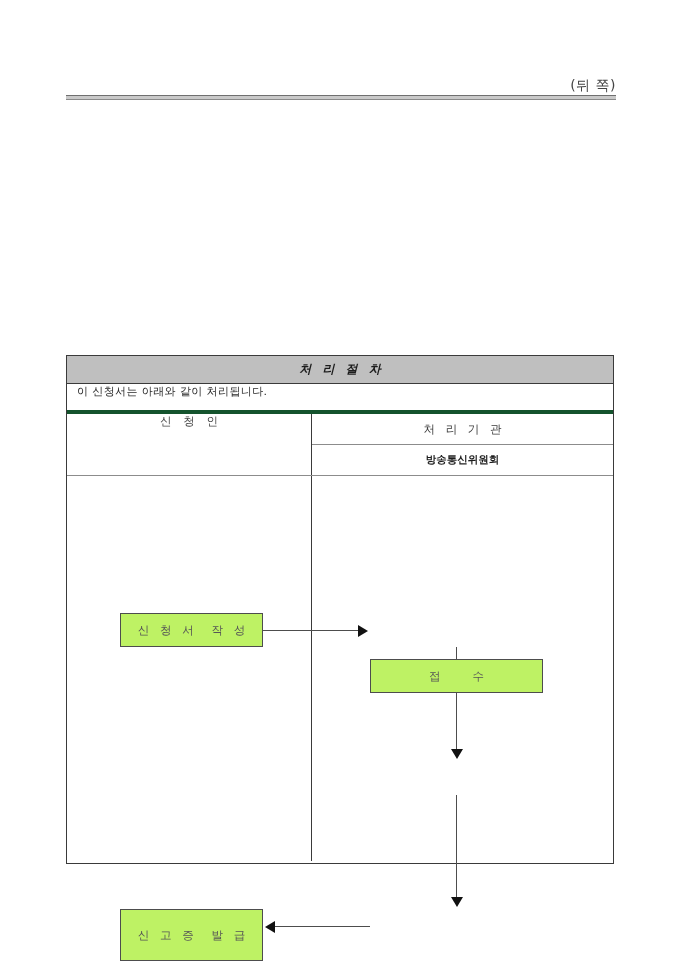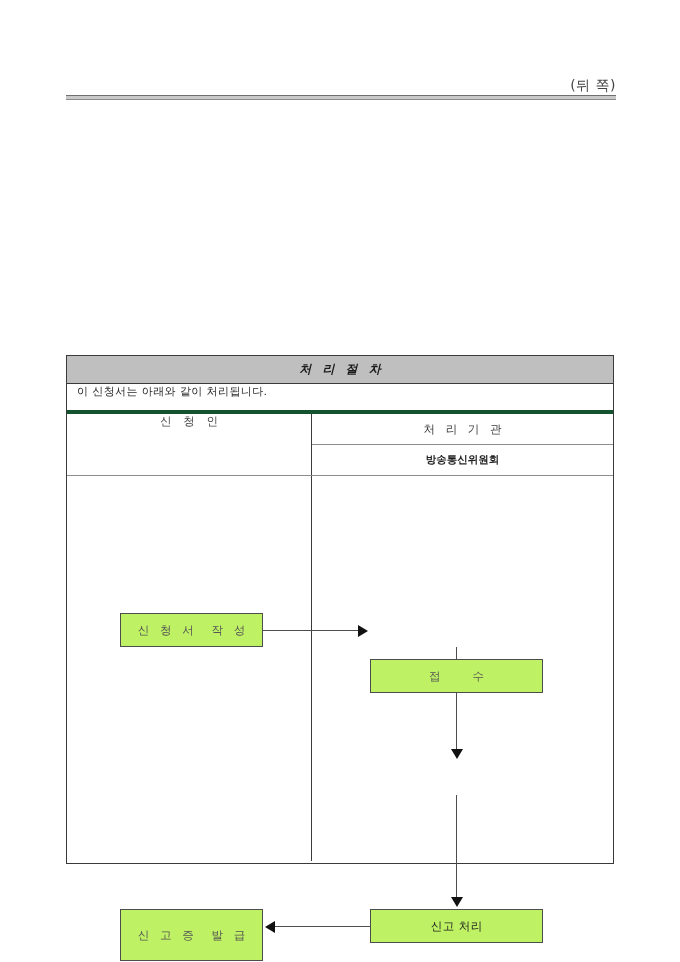--- a/index.html
+++ b/index.html
@@ -254,21 +254,18 @@
     <div class="arrow arrow-down" id="arrow-to-review"></div>
     <div class="arrow arrow-down" id="arrow-to-process"></div>
     <div class="arrow arrow-left" id="arrow-to-issue"></div>
 
     <div class="flow-box" id="box-apply">
       <span class="box-text">신 청 서  작 성</span>
     </div>
     <div class="flow-box" id="box-receive">
       <span class="box-text">접    수</span>
     </div>
-    <div class="flow-box dark" id="box-process">
-      <span class="box-text">신고 처리</span>
-    </div>
     <div class="flow-box" id="box-issue">
       <span class="box-text">신 고 증  발 급</span>
     </div>
 
   </div>
 </div>
 
 </body></html>

